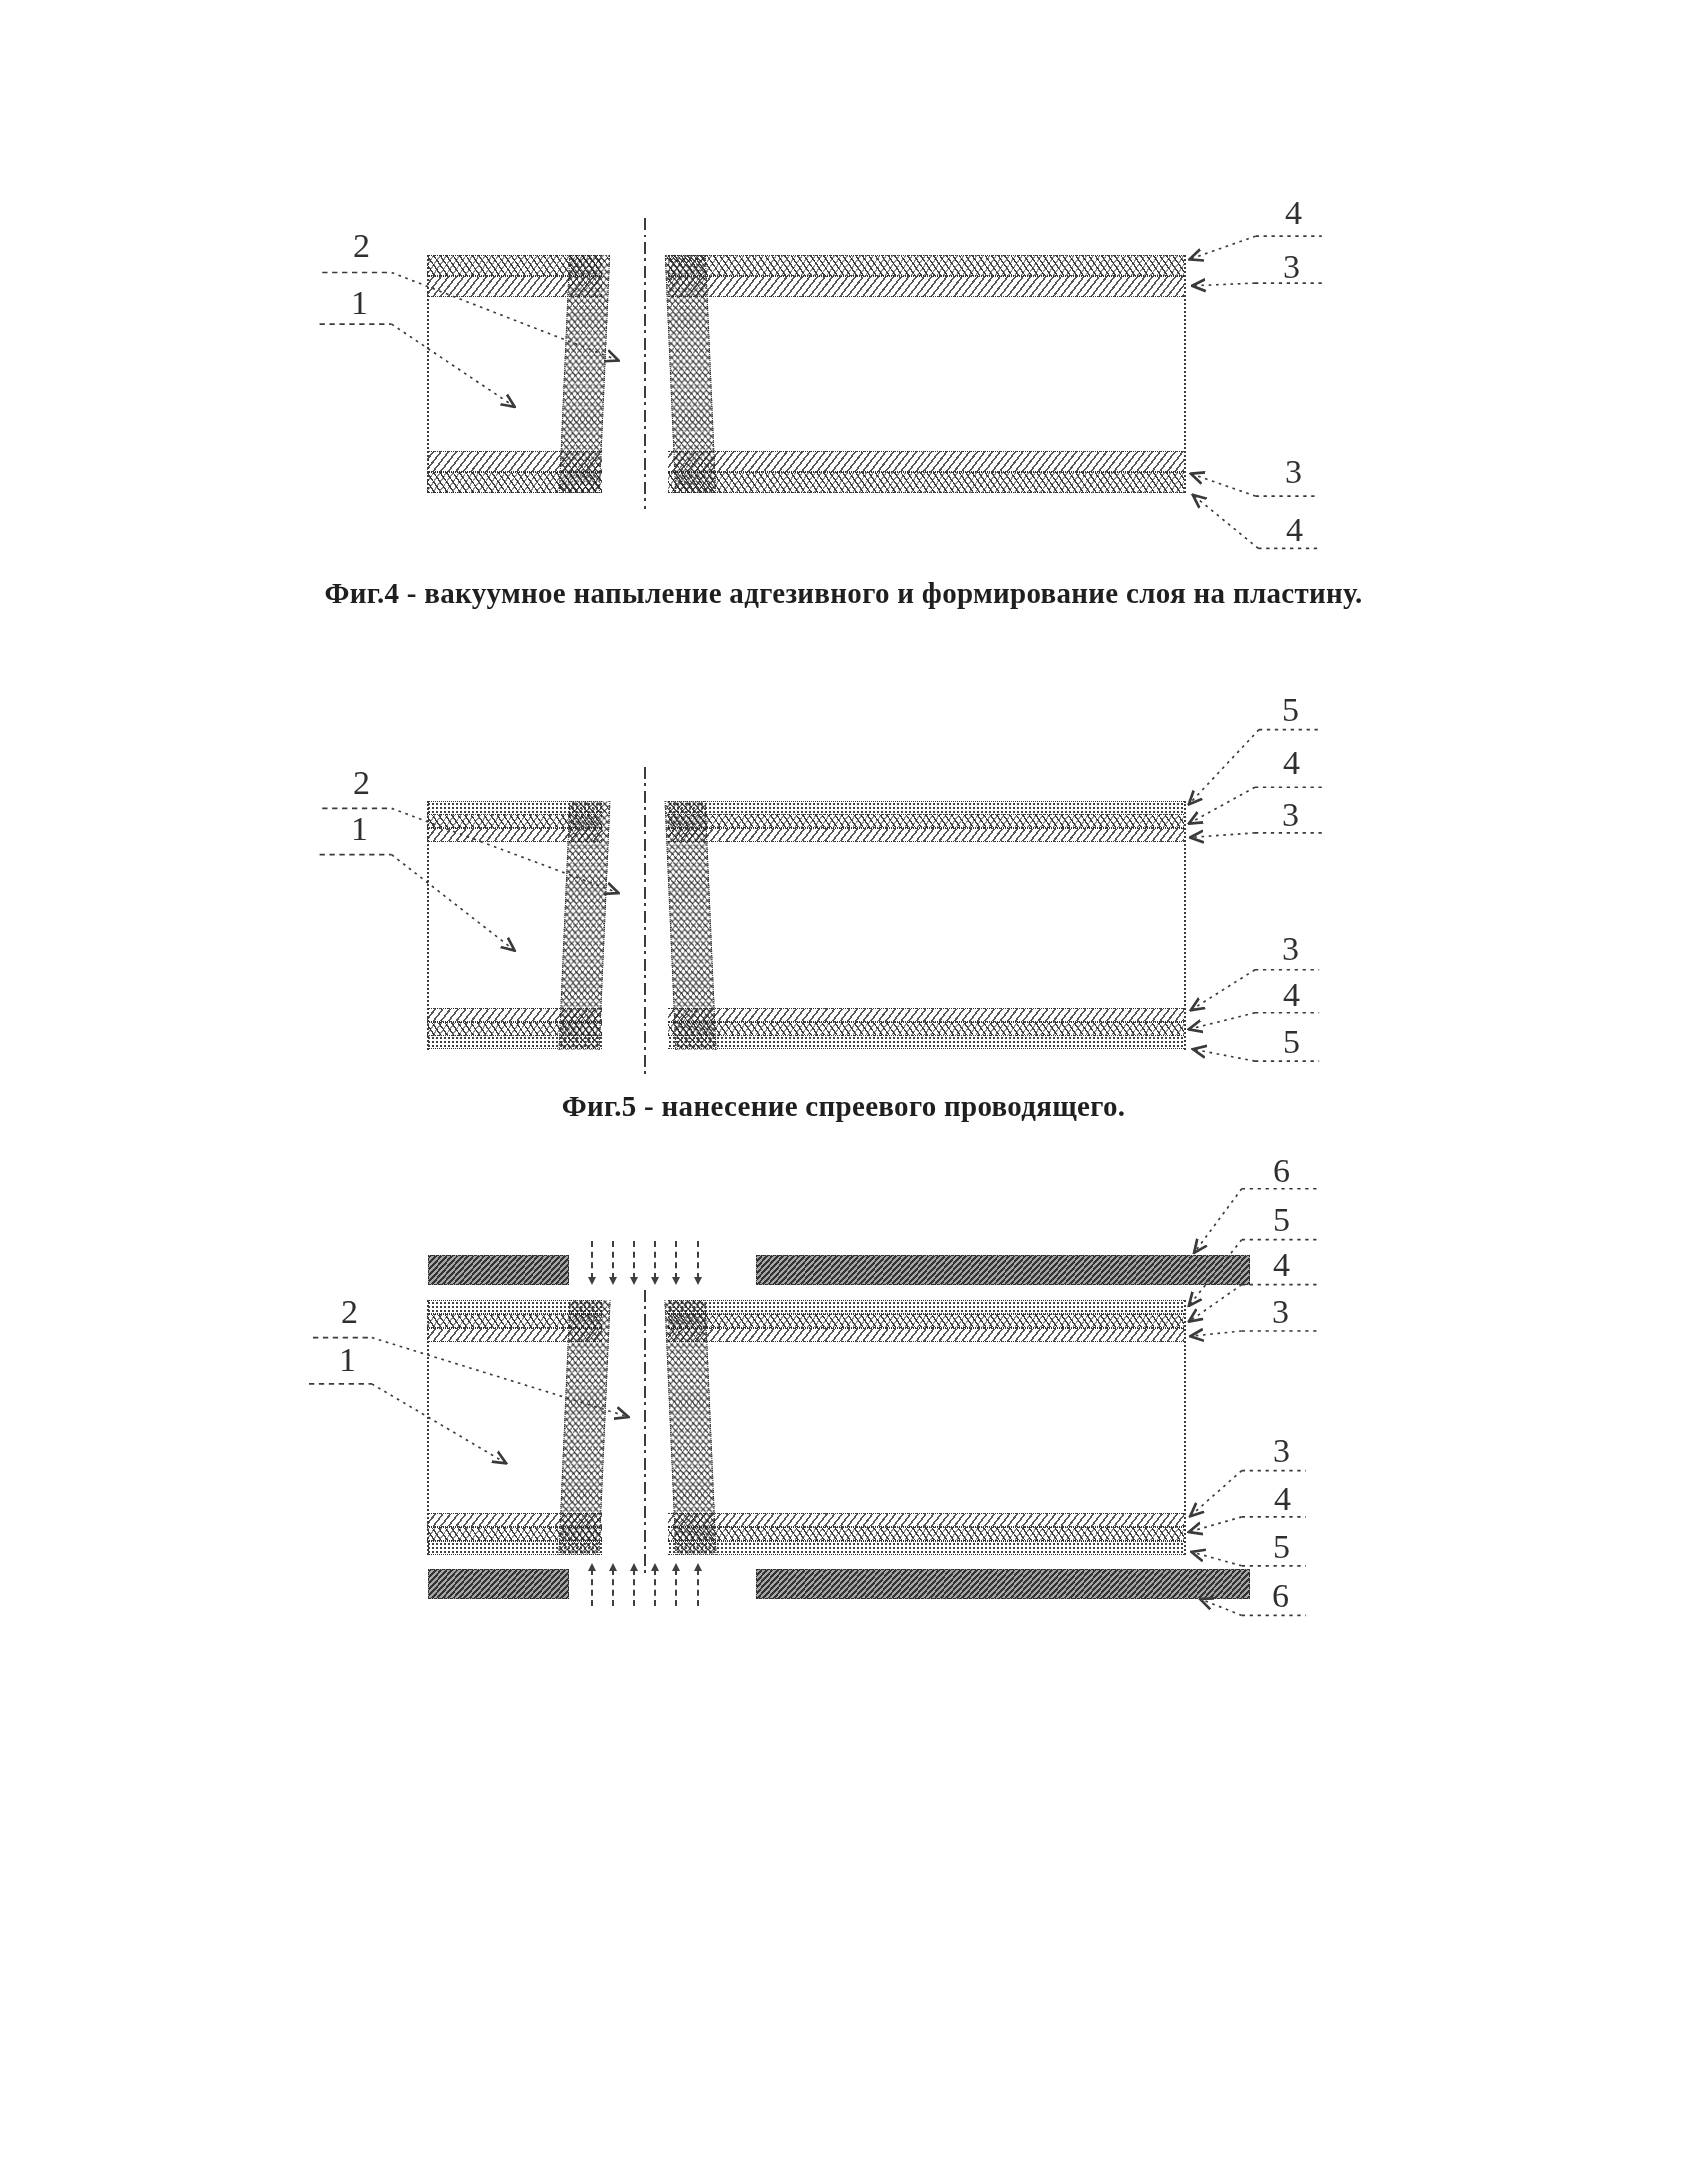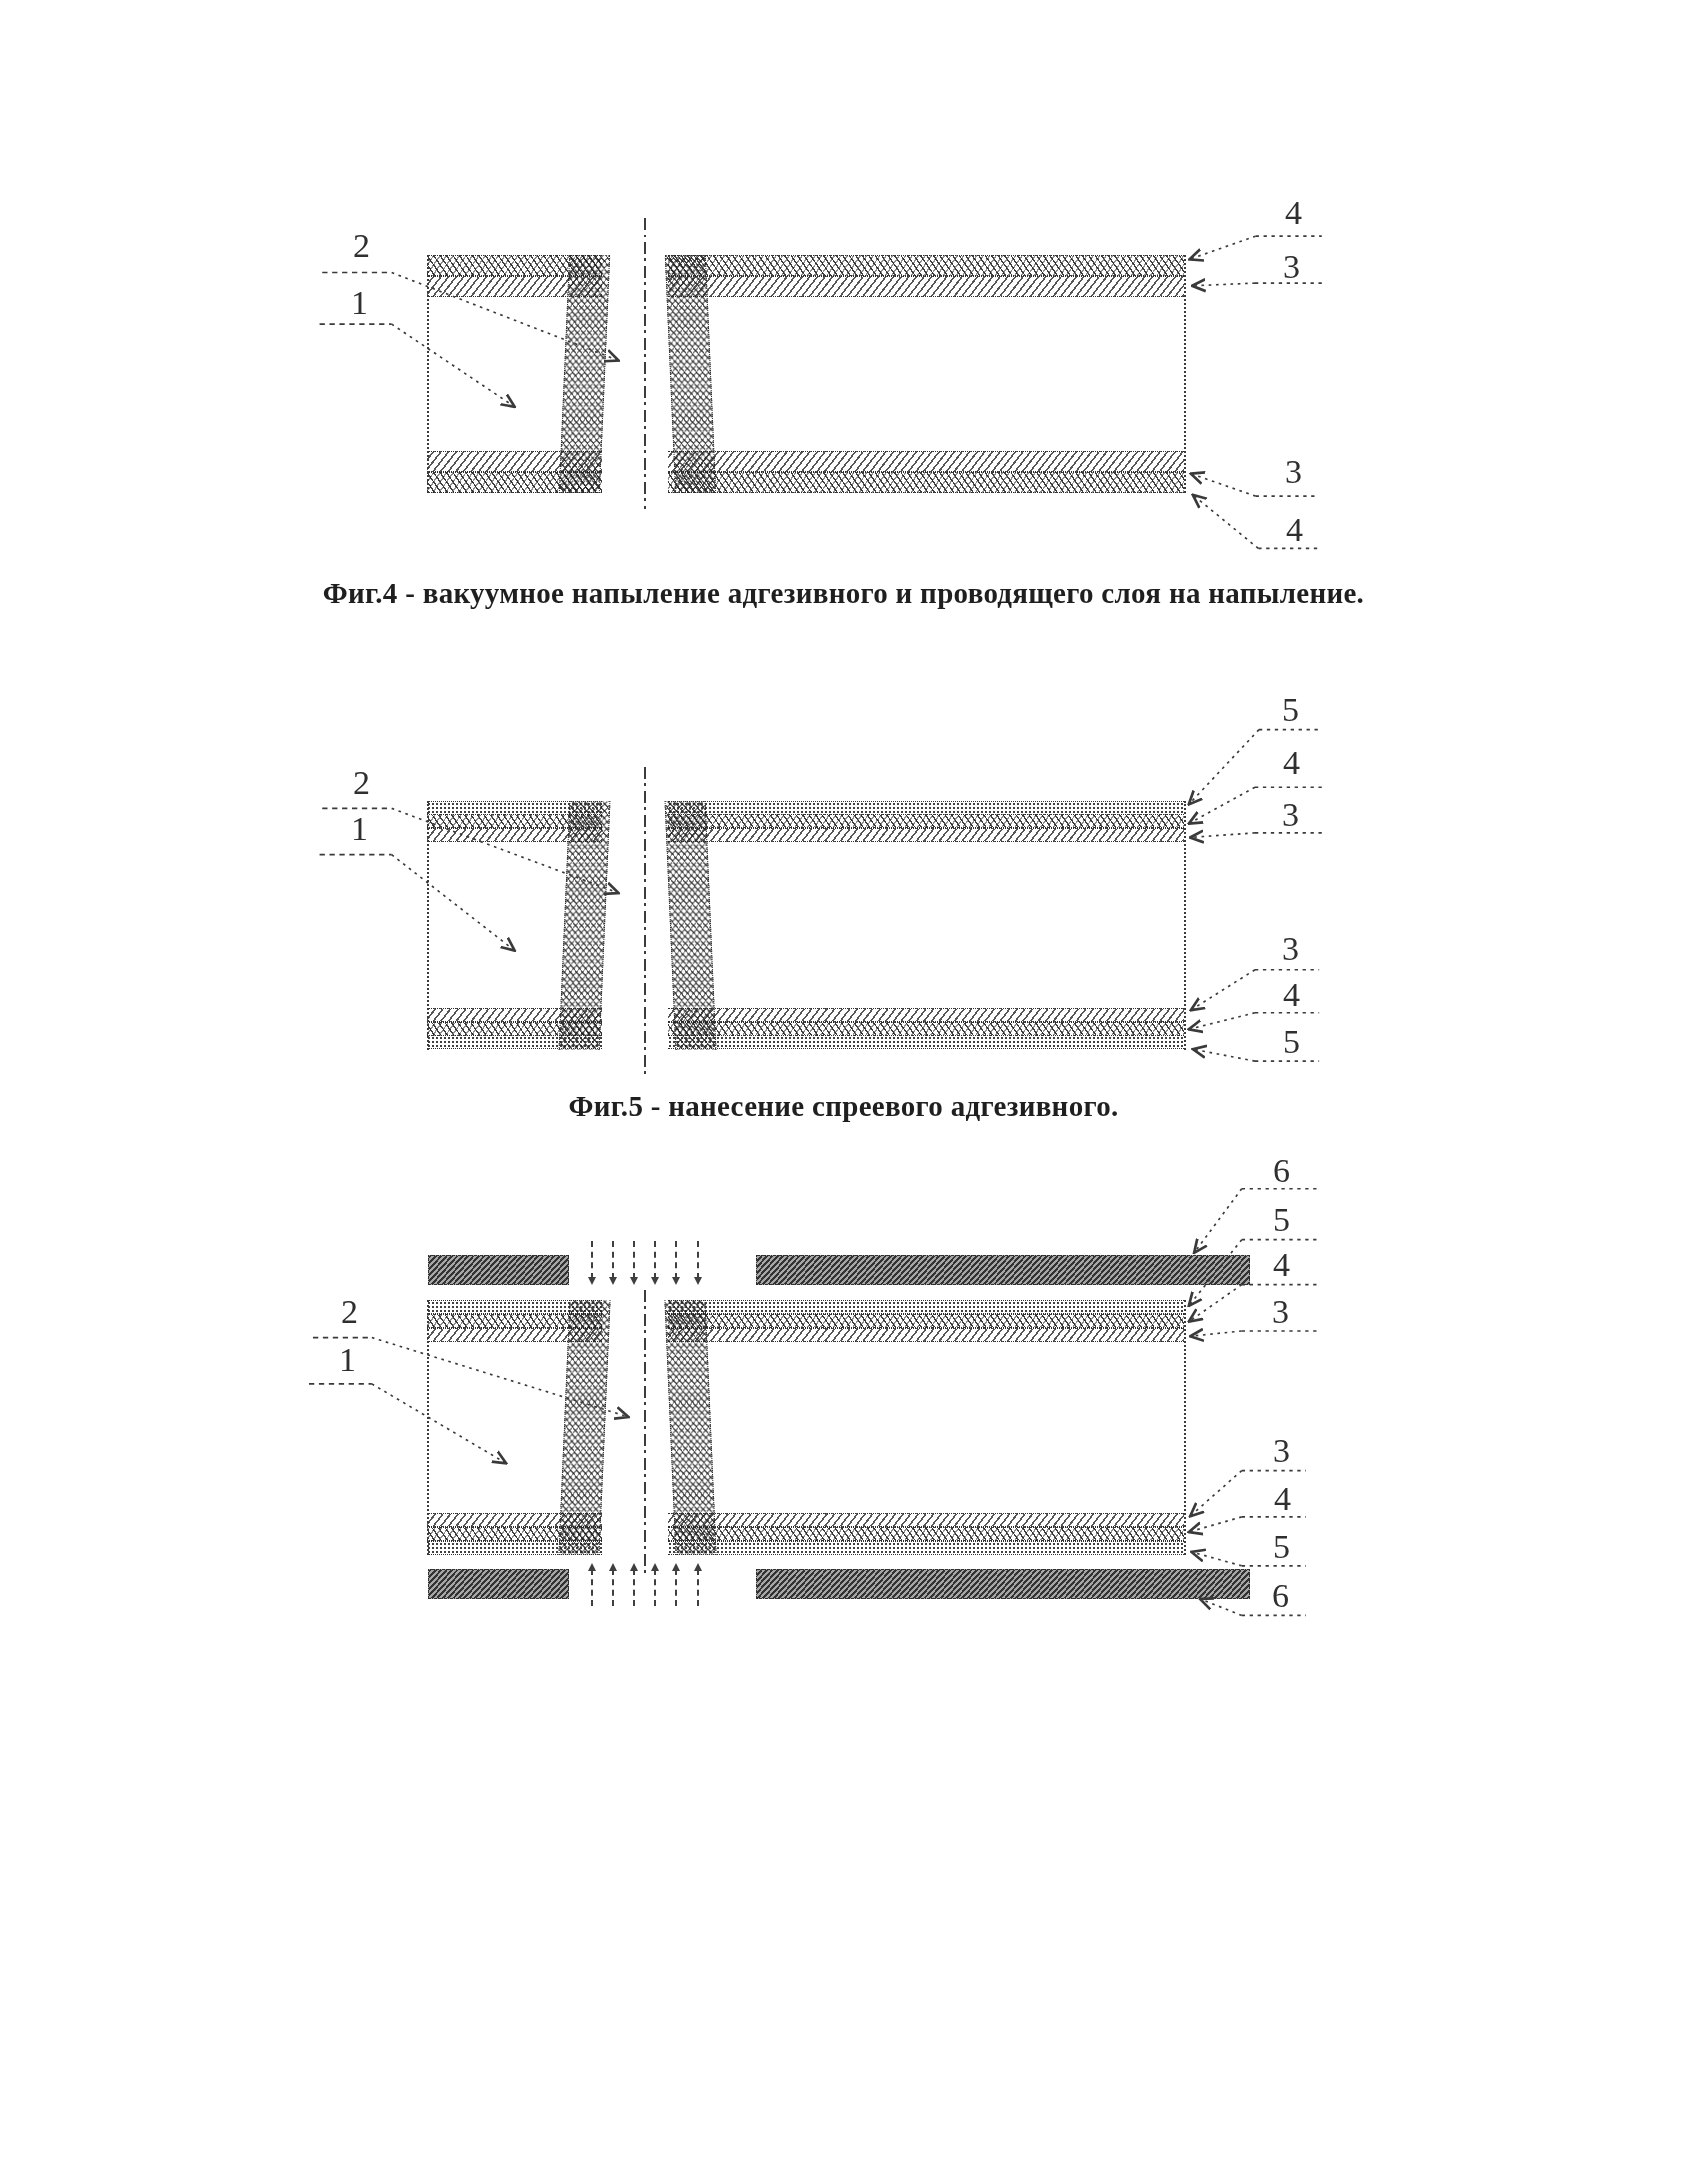--- a/index.html
+++ b/index.html
@@ -214,17 +214,17 @@
   <span class="num" style="left:339px;top:1343px">1</span>
   <span class="num" style="left:1273px;top:1154px">6</span>
   <span class="num" style="left:1273px;top:1203px">5</span>
   <span class="num" style="left:1273px;top:1248px">4</span>
   <span class="num" style="left:1272px;top:1295px">3</span>
   <span class="num" style="left:1273px;top:1434px">3</span>
   <span class="num" style="left:1274px;top:1482px">4</span>
   <span class="num" style="left:1273px;top:1530px">5</span>
   <span class="num" style="left:1272px;top:1579px">6</span>
 
-  <div class="caption" style="top:577px">Фиг.4 - вакуумное напыление адгезивного и проводящего слоя на напыление.</div>
-  <div class="caption" style="top:1090px">Фиг.5 - нанесение спреевого адгезивного.</div>
+  <div class="caption" style="top:577px">Фиг.4 - вакуумное напыление адгезивного и формирование слоя на пластину.</div>
+  <div class="caption" style="top:1090px">Фиг.5 - нанесение спреевого проводящего.</div>
 
 </div>
 
 
 </body></html>

